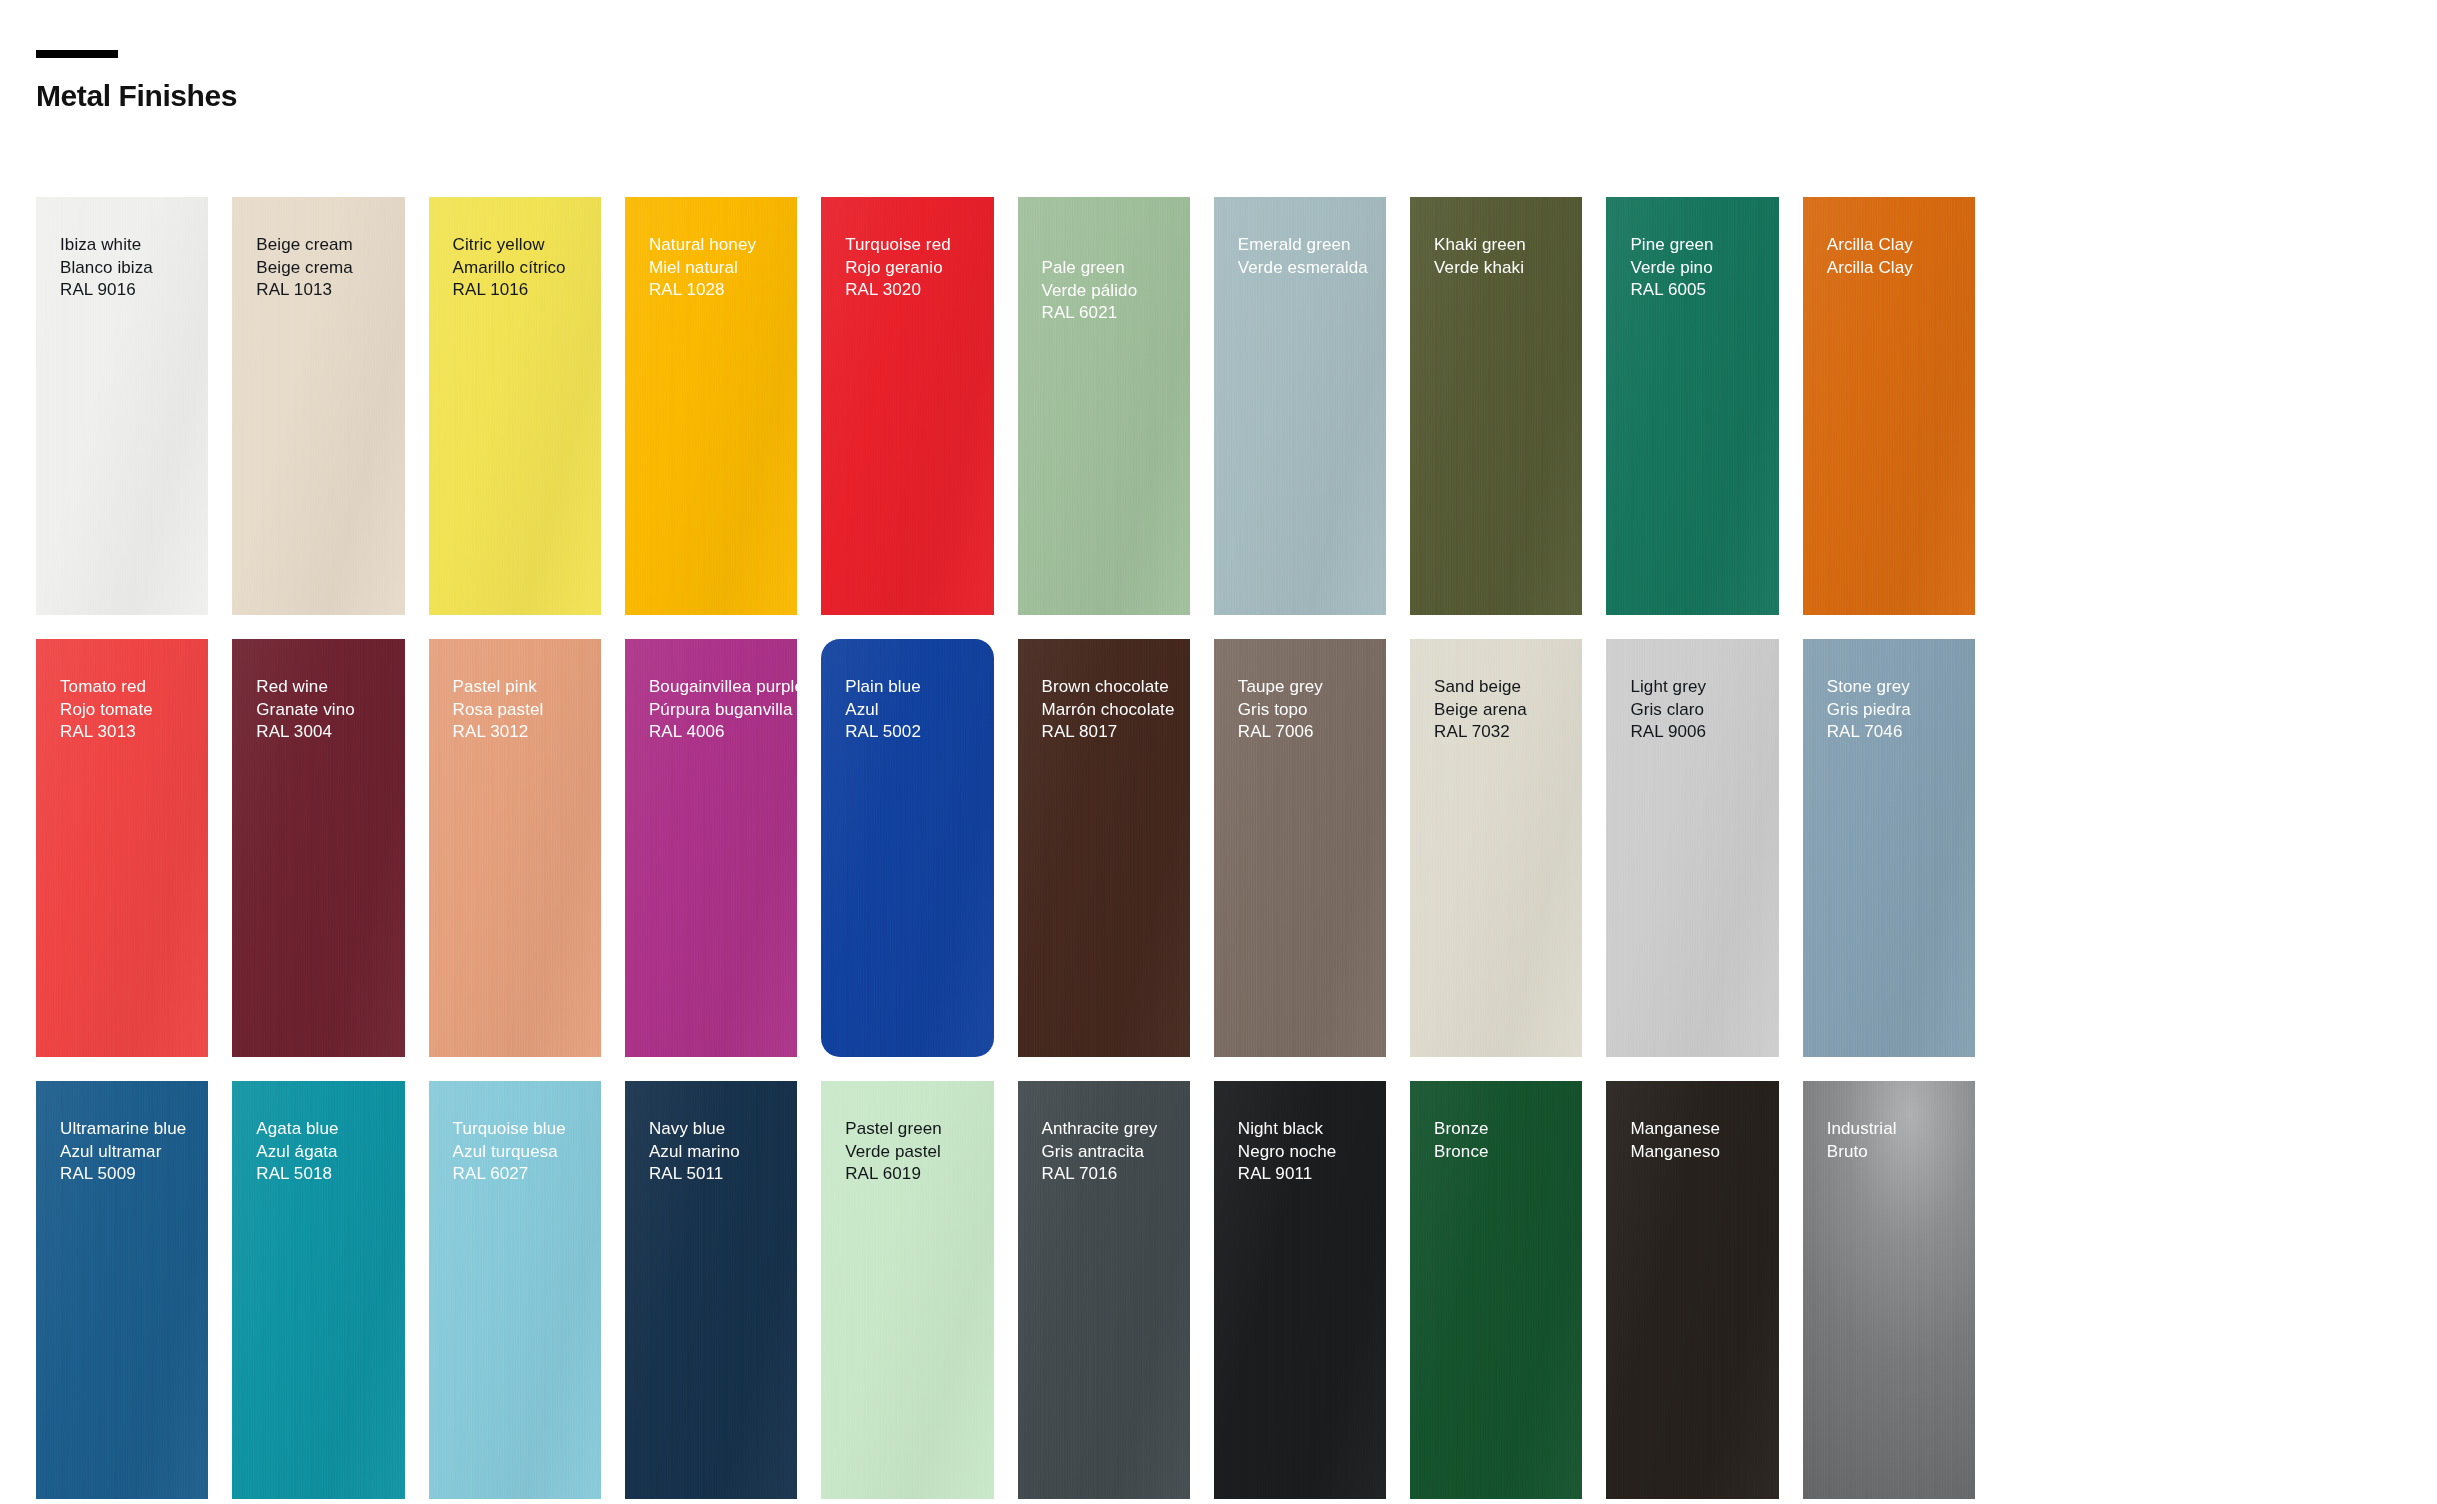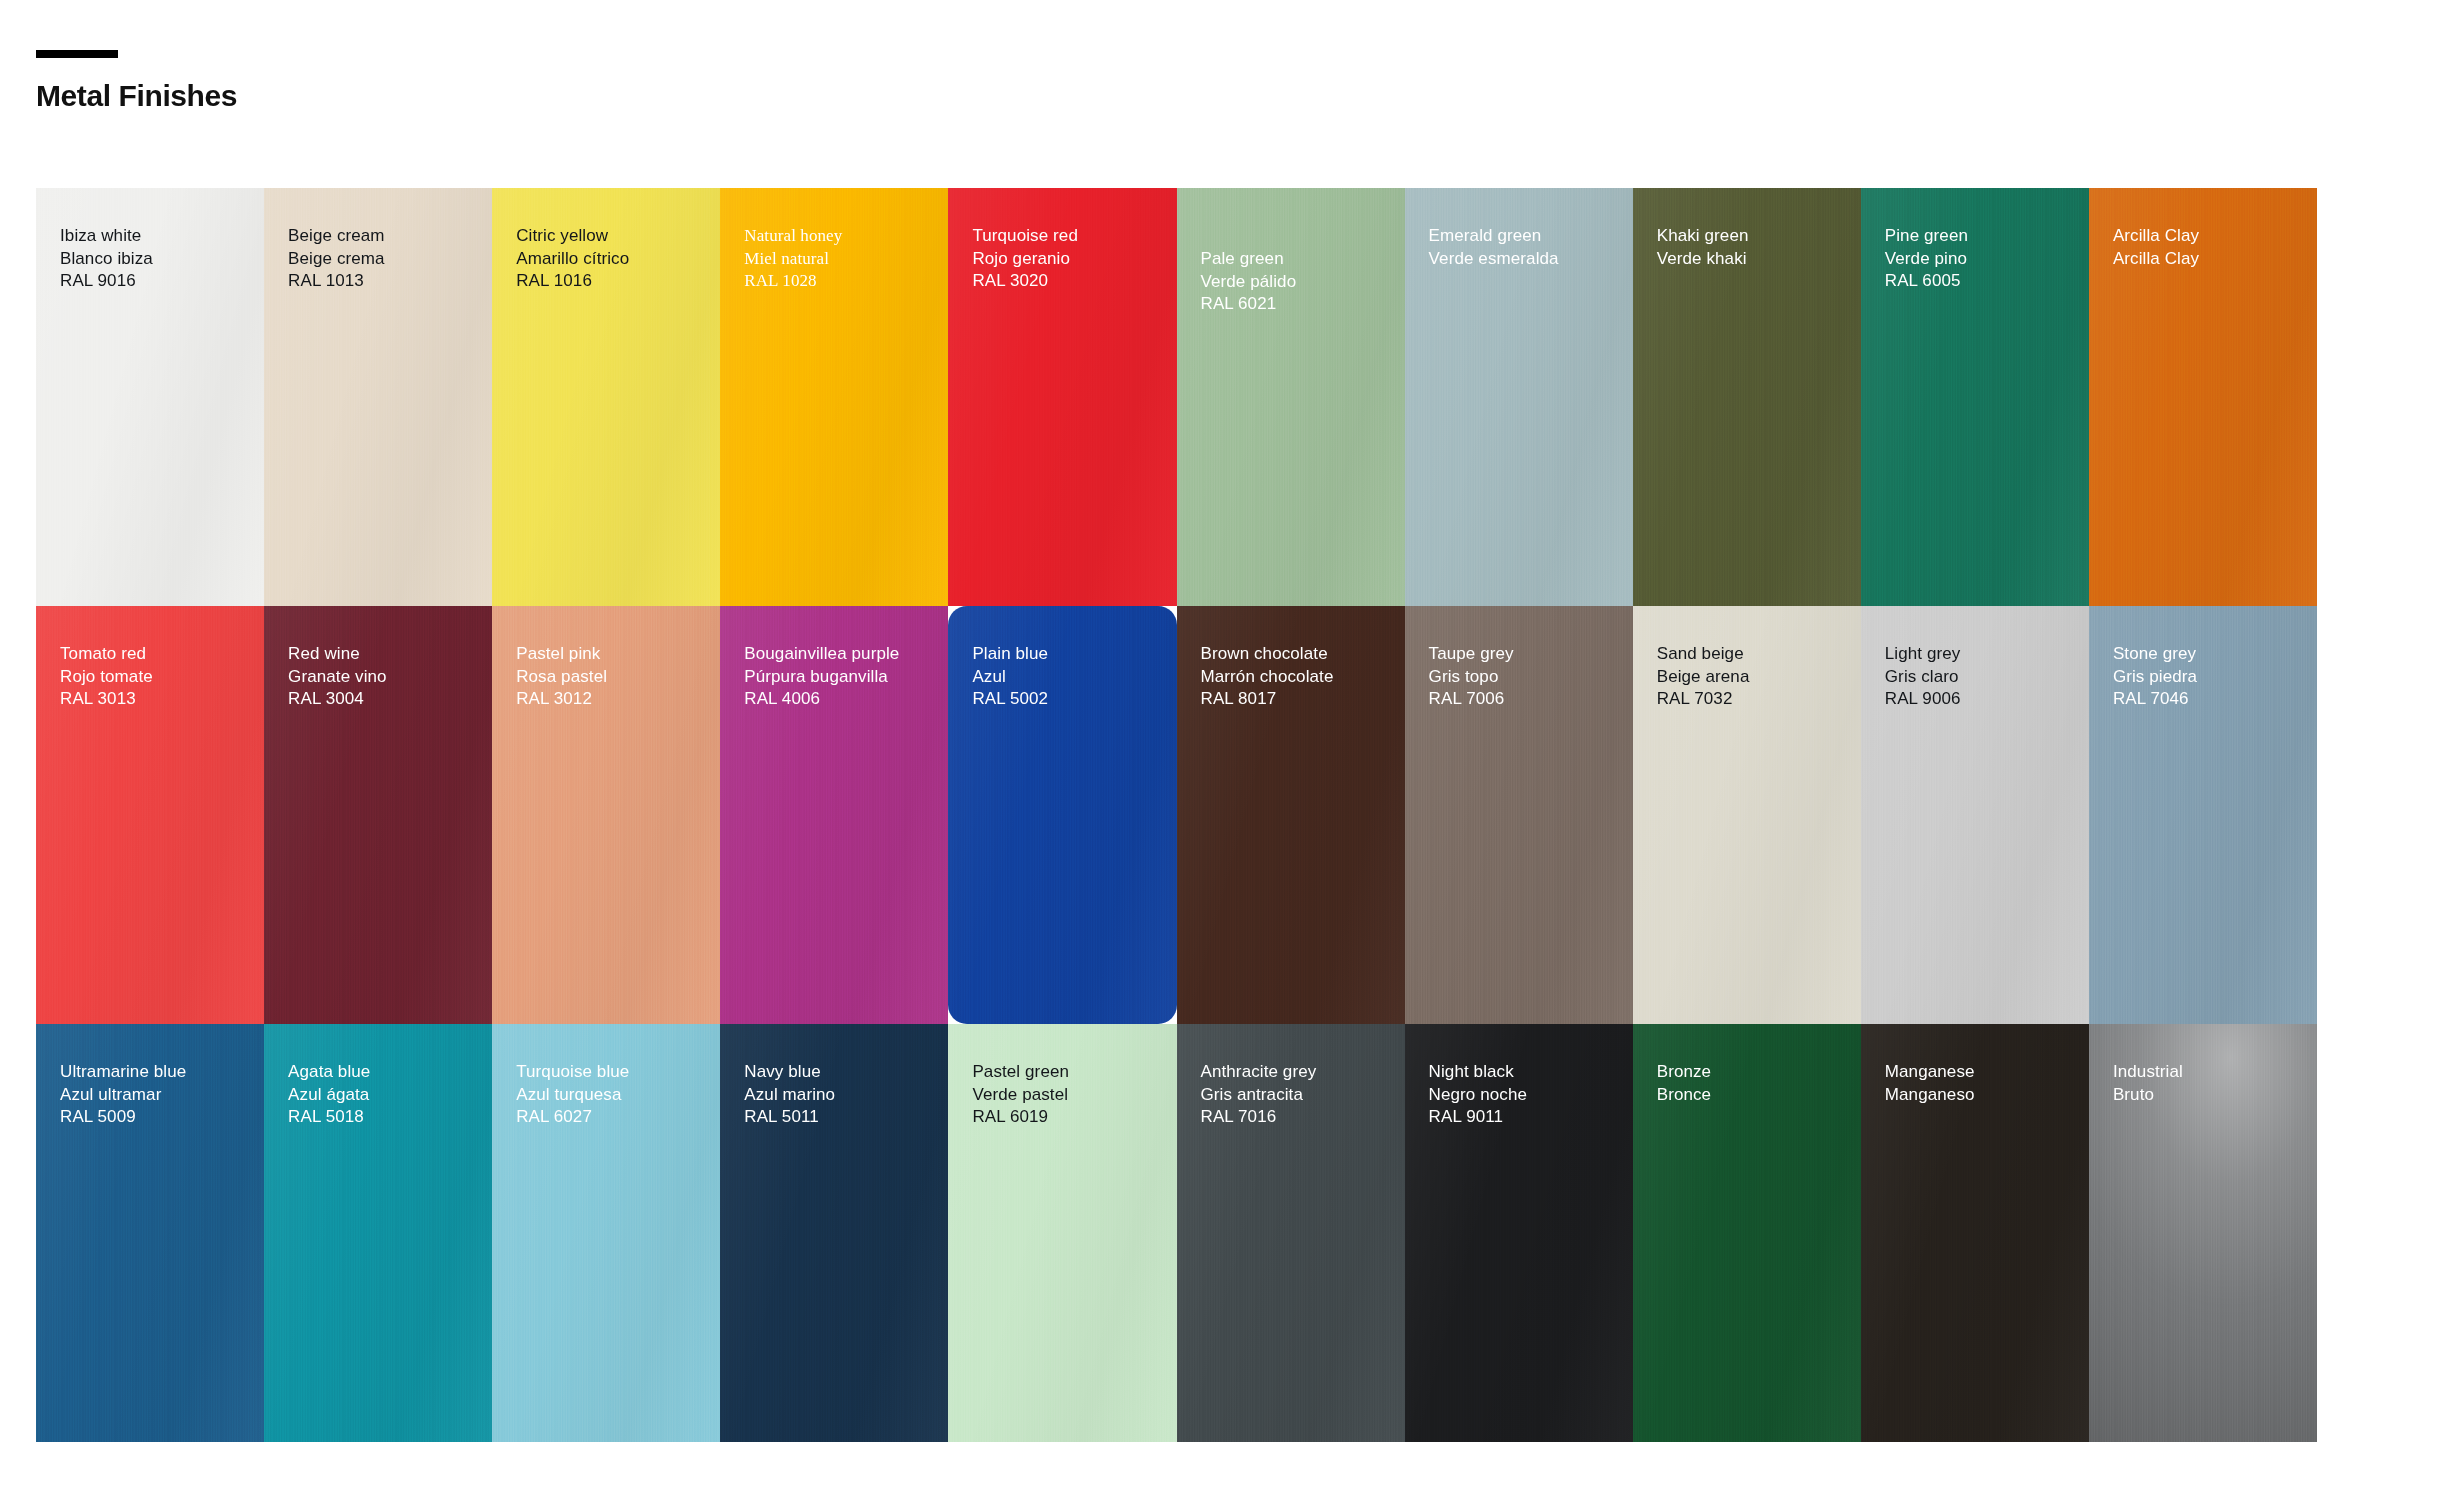--- a/index.html
+++ b/index.html
@@ -41,27 +41,28 @@
     font-weight: 700;
     letter-spacing: -0.4px;
     color: #111111;
     line-height: 1.05;
   }
 
   
   .swatch-grid {
     position: absolute;
     left: 36px;
-    top: 188px;
-    width: 2281px;
+    top: 197px;
+    width: 1939px;
     display: grid;
     grid-template-columns: repeat(10, 1fr);
     grid-auto-rows: 418px;
     column-gap: 0px;
     row-gap: 0px;
+    gap: 24px;
   }
 
   .swatch {
     position: relative;
     overflow: hidden;
   }
 
   
   .swatch::before {
     content: "";
@@ -151,21 +152,21 @@
           <div class="swatch-line">RAL 1013</div>
         </div>
       </div>
       <div class="swatch dark-text" style="background: rgb(242, 227, 84);">
         <div class="swatch-labels">
           <div class="swatch-line">Citric yellow</div>
           <div class="swatch-line">Amarillo cítrico</div>
           <div class="swatch-line">RAL 1016</div>
         </div>
       </div>
-      <div class="swatch light-text" style="background: rgb(251, 185, 0); font-family: Liberation Serif, serif;">
+      <div class="swatch light-text" style="background: rgb(251, 185, 0);">
         <div class="swatch-labels">
           <div class="swatch-line">Natural honey</div>
           <div class="swatch-line">Miel natural</div>
           <div class="swatch-line">RAL 1028</div>
         </div>
       </div>
       <div class="swatch light-text" style="background: rgb(232, 32, 42);">
         <div class="swatch-labels">
           <div class="swatch-line">Turquoise red</div>
           <div class="swatch-line">Rojo geranio</div>

